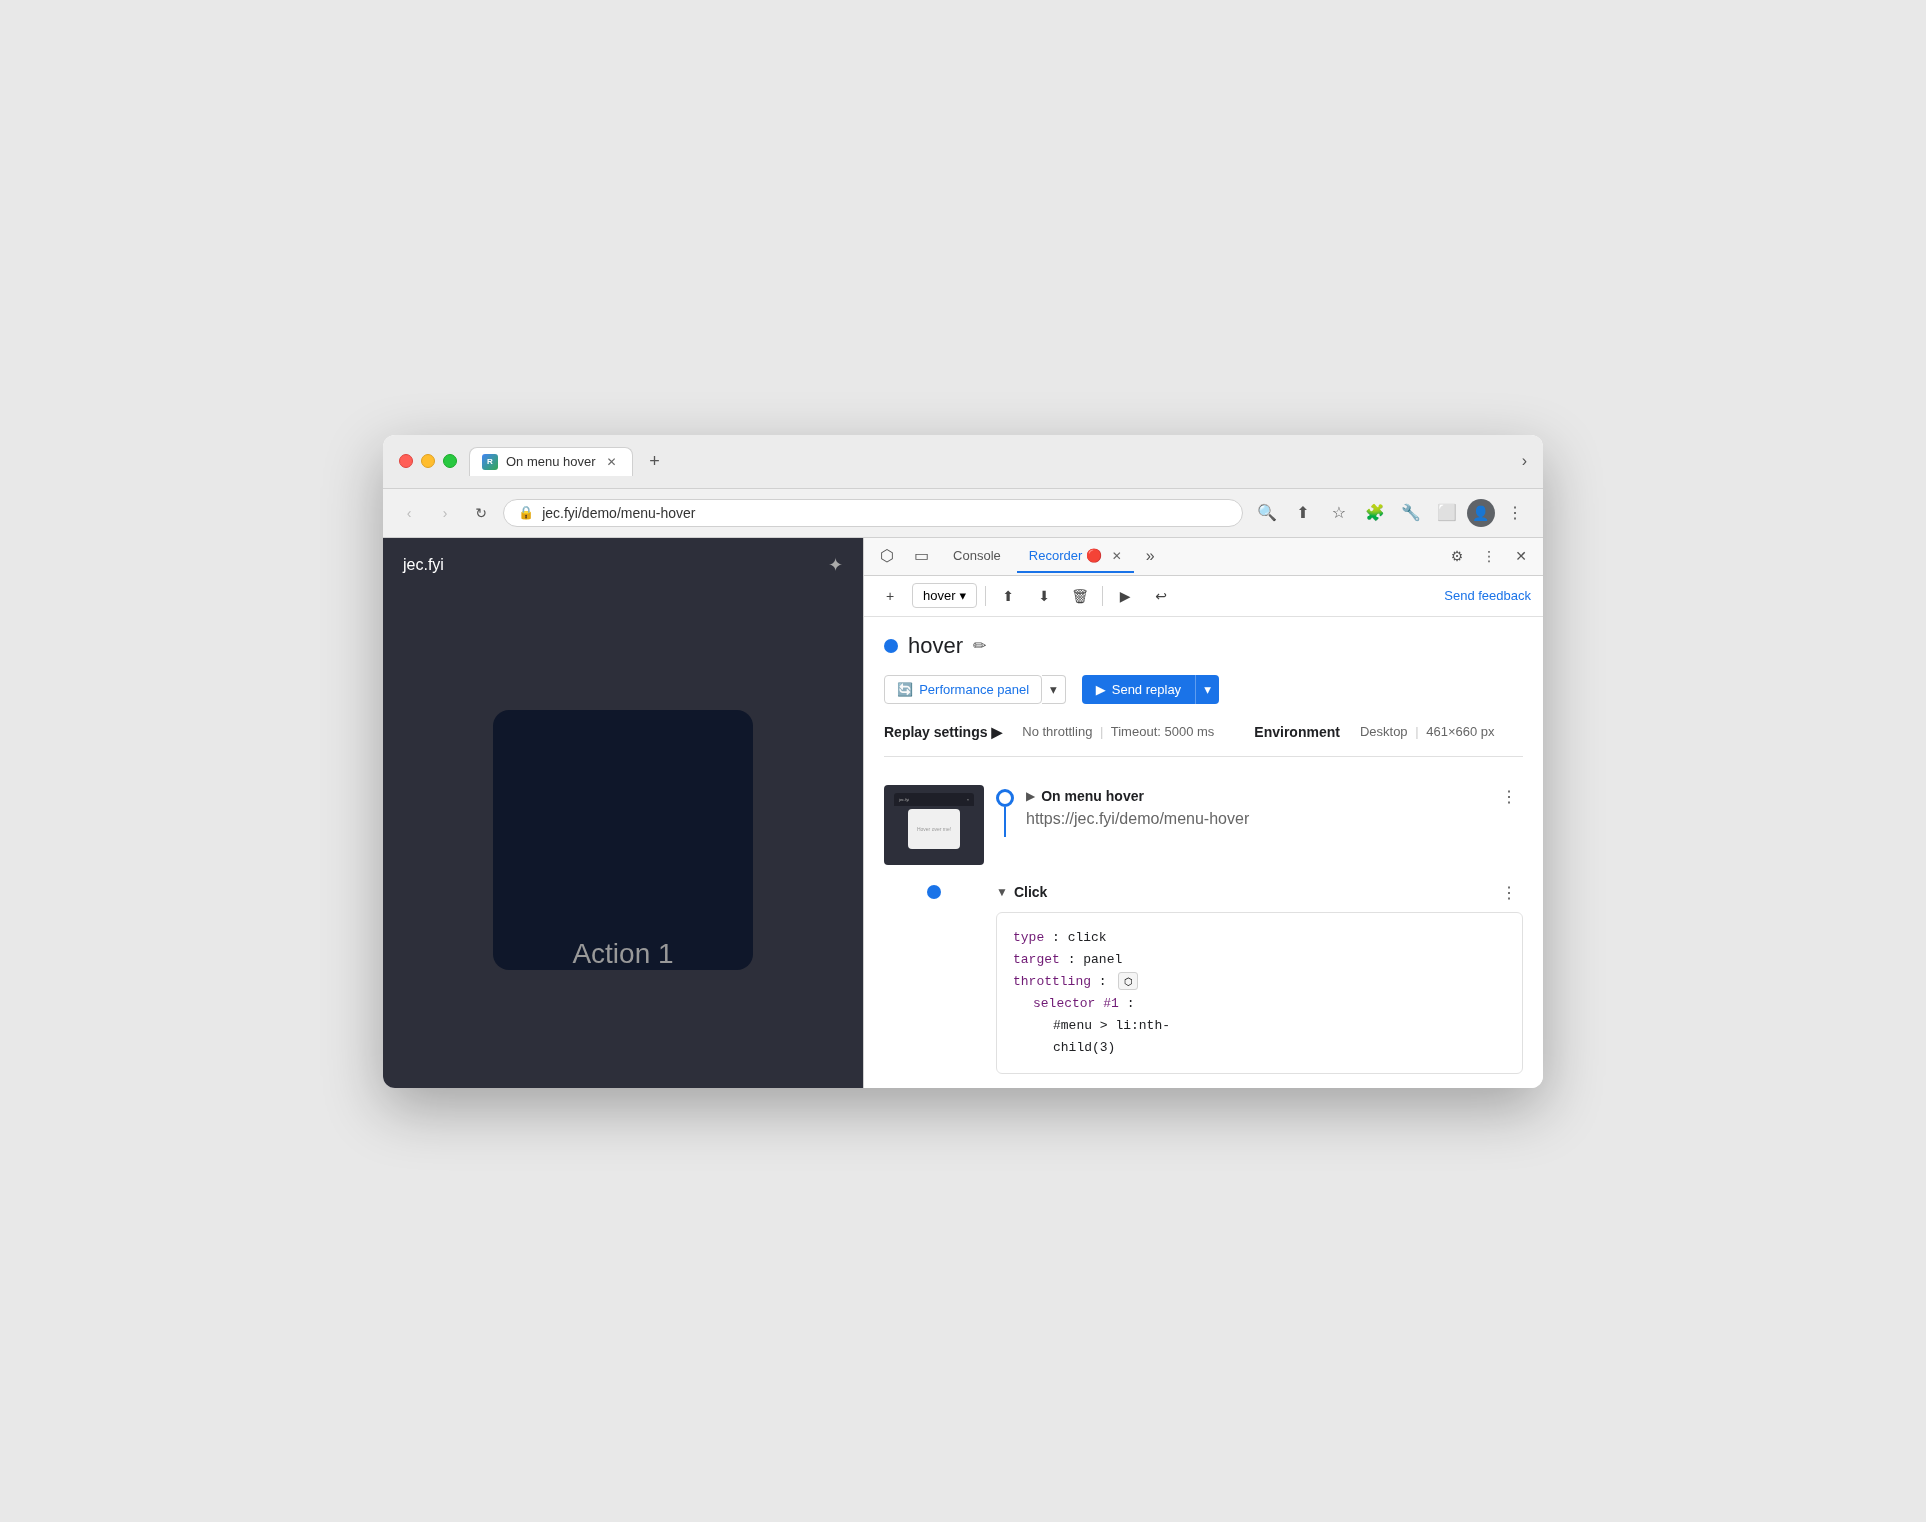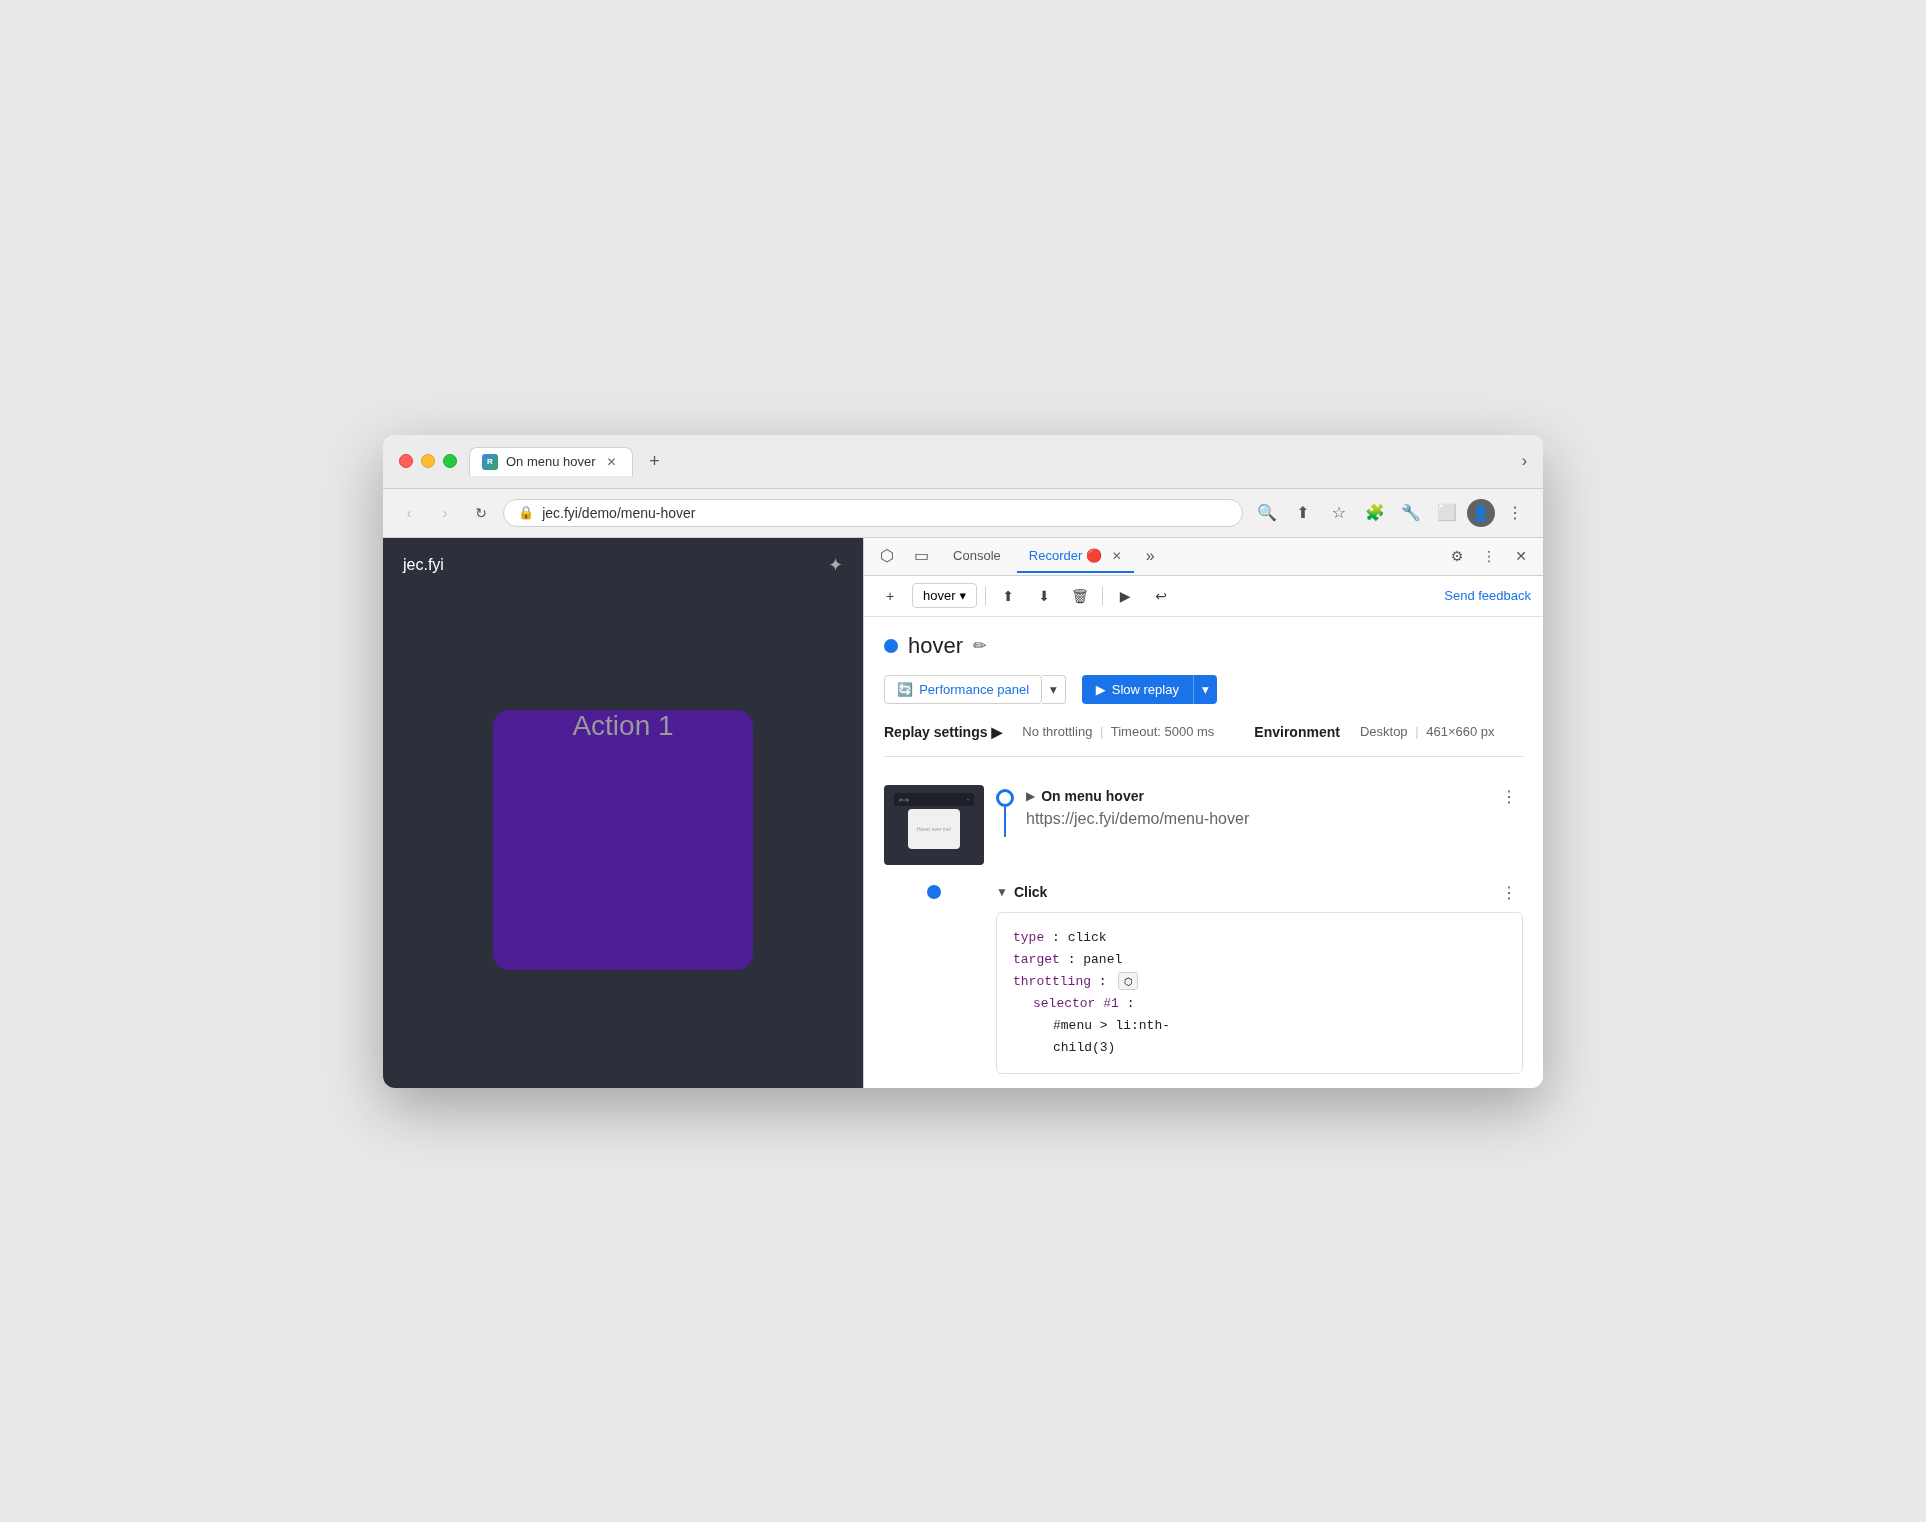--- a/index.html
+++ b/index.html
@@ -220,26 +220,26 @@
     }
 
     .demo-site-body {
       flex: 1;
       display: flex;
       align-items: center;
       justify-content: center;
     }
 
     .action-card {
-      background: #4c1d95;
+      background: #0f172a;
       border-radius: 16px;
       width: 260px;
       height: 260px;
       display: flex;
-      align-items: flex-start;
+      align-items: flex-end;
       justify-content: center;
     }
 
     .action-card-text {
       font-size: 28px;
       color: #999;
       font-weight: 300;
     }
 
     
@@ -811,21 +811,21 @@
           <div style="display:flex; align-items:center;">
             <button class="perf-panel-btn">
               <span>🔄</span>
               <span>Performance panel</span>
             </button>
             <button class="perf-dropdown-btn">▾</button>
           </div>
           <div style="display:flex; align-items:center; margin-left:8px;">
             <button class="slow-replay-btn">
               <span>▶</span>
-              <span>Slow replay</span>
+              <span>Send replay</span>
             </button>
             <button class="slow-replay-dropdown">▾</button>
           </div>
         </div>
 
         <div class="replay-settings-row">
           <div class="settings-group">
             <div class="settings-title">
               <span>Replay settings</span>
               <span>▶</span>

